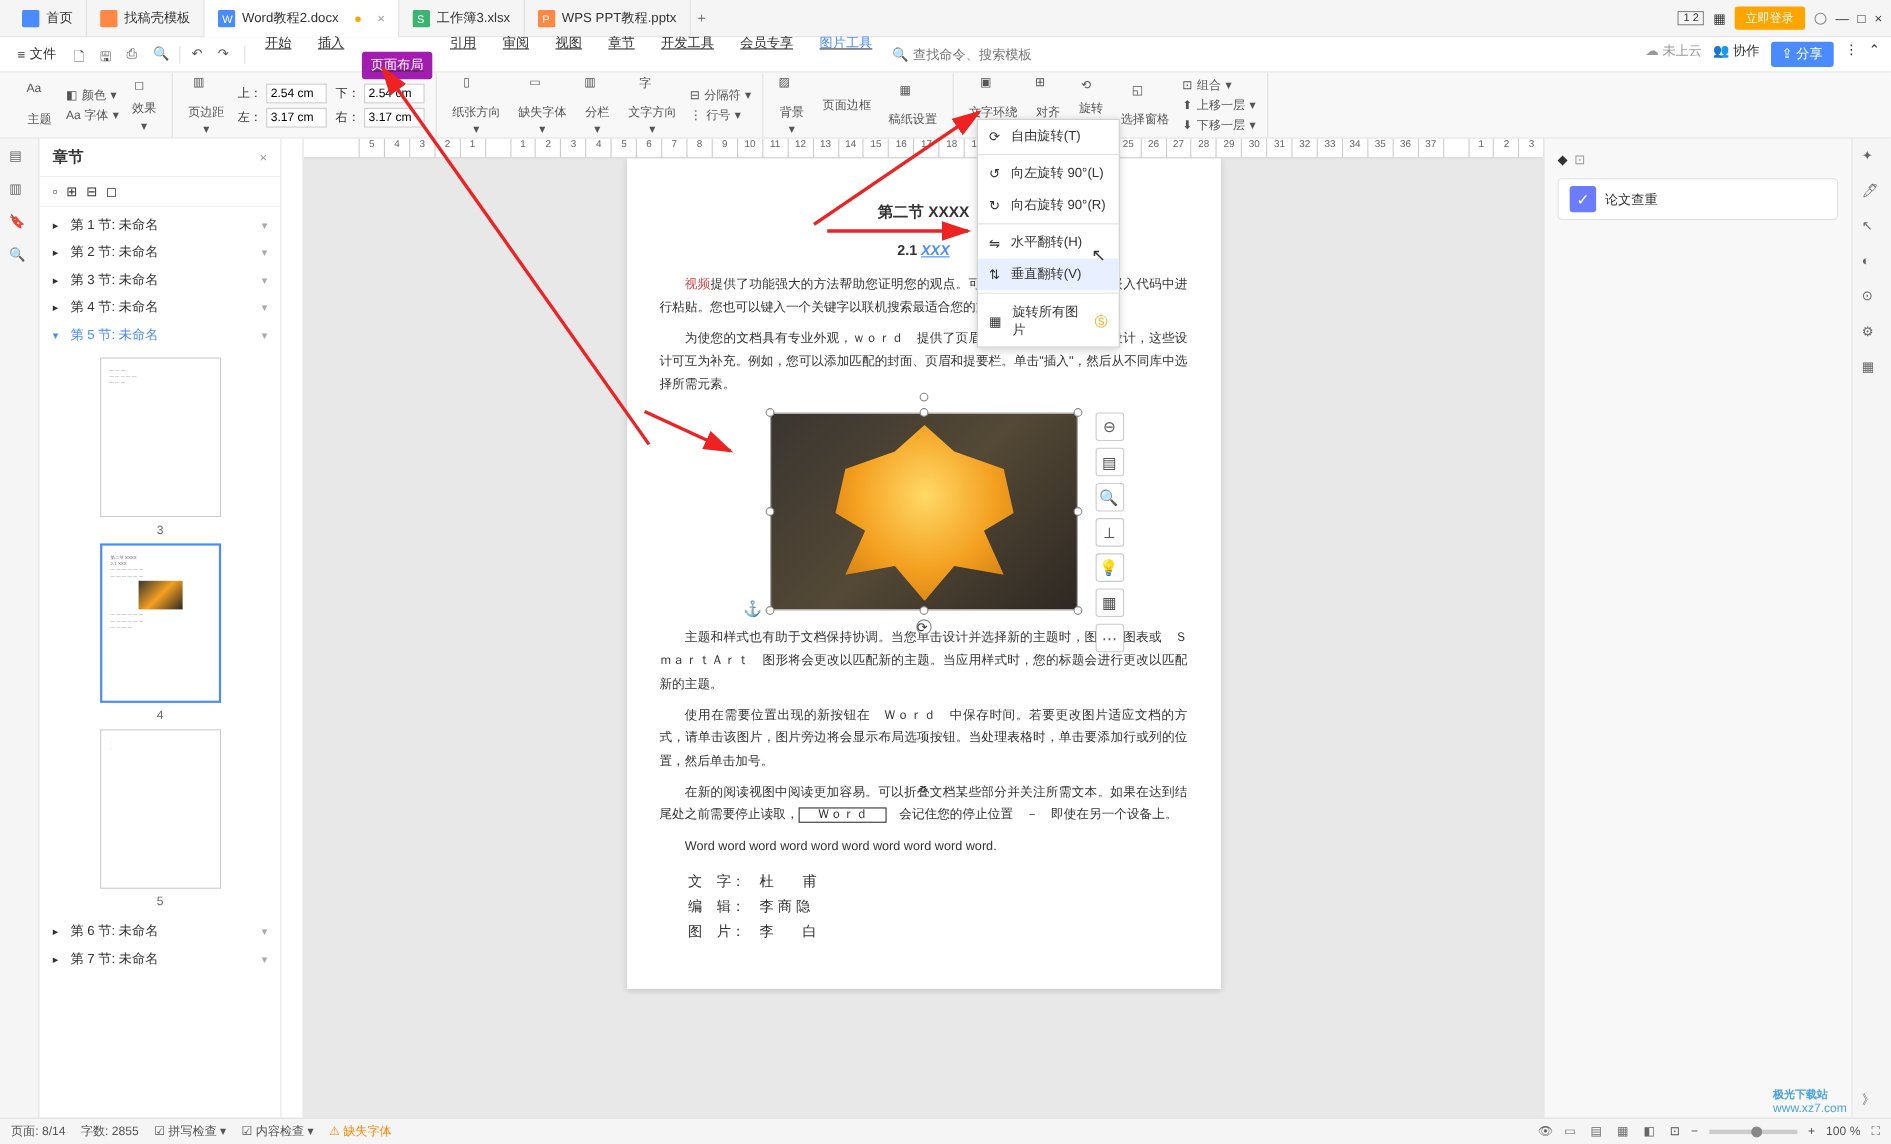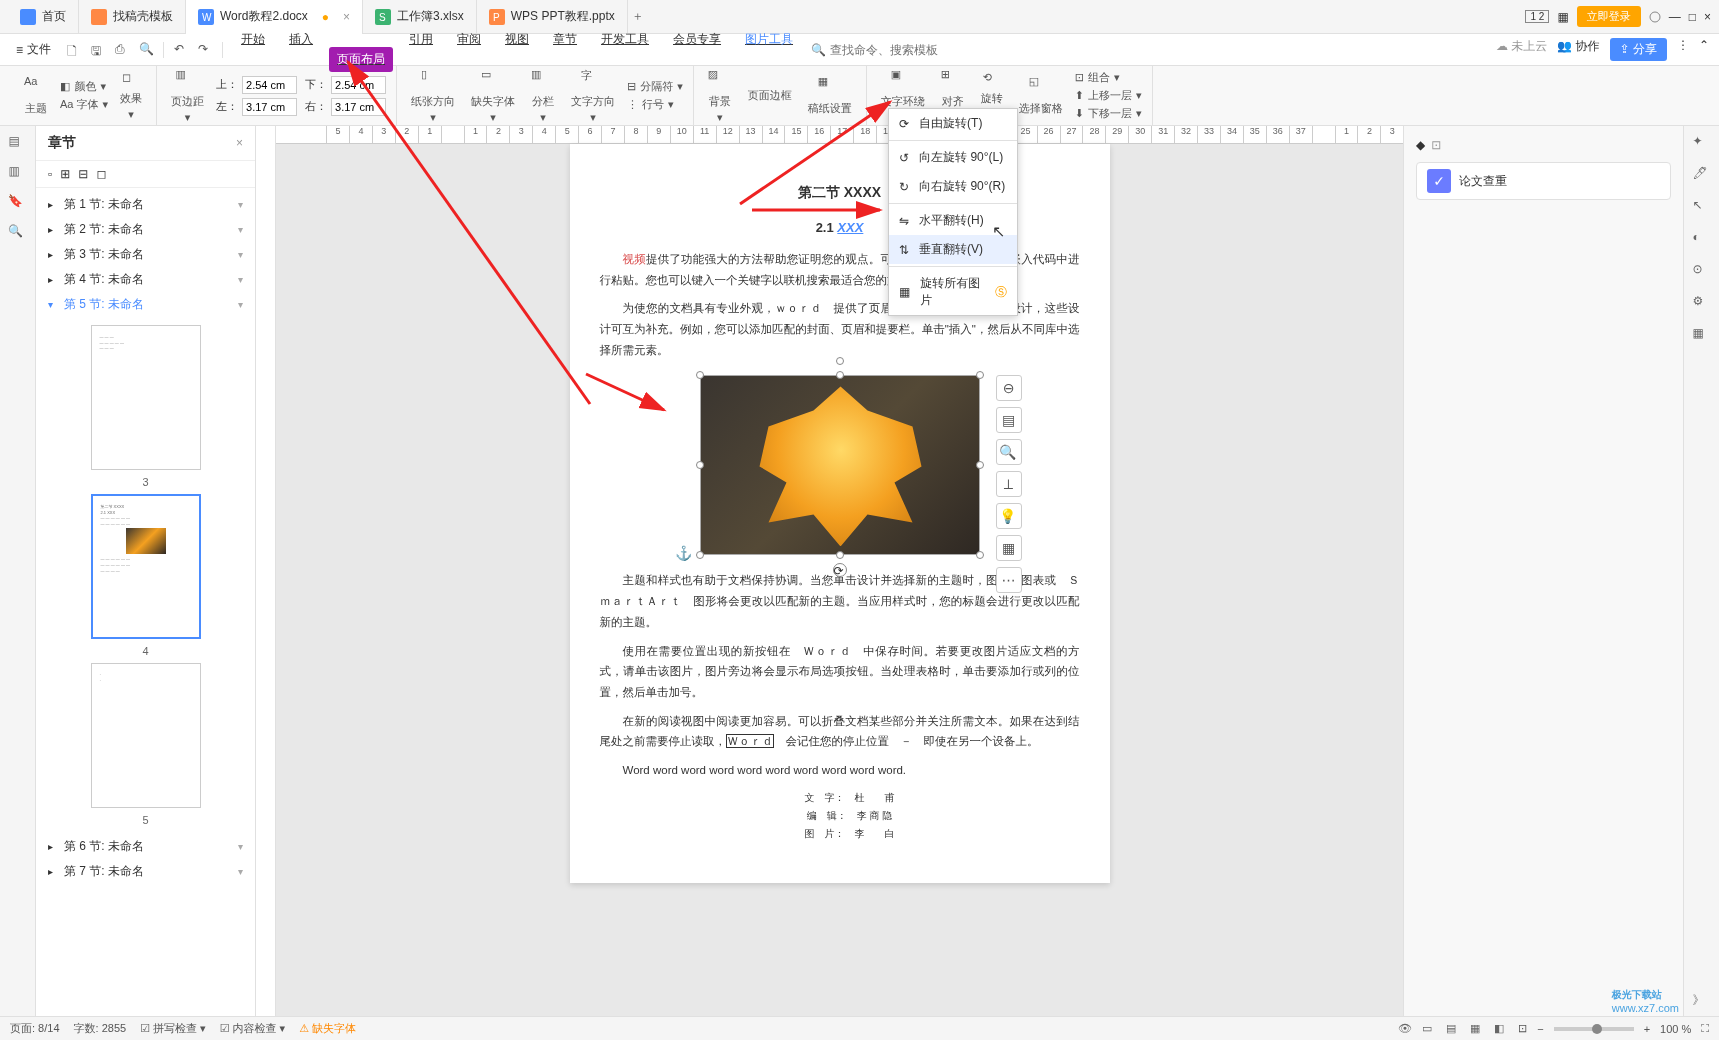--- a/index.html
+++ b/index.html
@@ -81,21 +81,21 @@
 .status-right{margin-left:auto;display:flex;align-items:center;gap:10px;}
 .status-icon{width:14px;height:14px;color:#666;}
 .arrow-red{position:absolute;pointer-events:none;z-index:50;}
 .cursor{position:absolute;left:992px;top:222px;font-size:16px;z-index:200;pointer-events:none;}
 .watermark{position:absolute;right:40px;bottom:26px;font-size:11px;color:#4aa3e0;z-index:300;}
 .watermark .wm1{font-size:10px;font-weight:bold;}
 .icon-w{fill:#4a8cff;}
 .icon-s{fill:#3cb371;}
 .icon-p{fill:#ff8844;}
 .icon-t{fill:#ff8844;}
-.doc-meta{font-size:10px;line-height:1.8;text-indent:2em;text-align:center;}
+.doc-meta{font-size:13px;line-height:1.8;text-indent:2em;}
 .thumb-content{font-size:4px;padding:8px;color:#666;line-height:1.4;}
 .thumb-mini-img{width:40px;height:26px;background:linear-gradient(135deg,#3a3530,#f4a020,#2e2823);margin:2px auto;}
 </style>
 </head>
 <body>
 
 <div class="tabbar">
   <div class="tab">
       <svg class="icon" viewBox="0 0 16 16">
         <rect width="16" height="16" fill="#4a8cff" rx="2"></rect>
@@ -437,21 +437,21 @@
           <div class="float-btn">▤</div>
           <div class="float-btn">🔍</div>
           <div class="float-btn">⟂</div>
           <div class="float-btn">💡</div>
           <div class="float-btn">▦</div>
           <div class="float-btn">⋯</div>
         </div>
       </div>
       <p class="doc-p">主题和样式也有助于文档保持协调。当您单击设计并选择新的主题时，图片、图表或　ＳｍａｒｔＡｒｔ　图形将会更改以匹配新的主题。当应用样式时，您的标题会进行更改以匹配新的主题。</p>
       <p class="doc-p">使用在需要位置出现的新按钮在　Ｗｏｒｄ　中保存时间。若要更改图片适应文档的方式，请单击该图片，图片旁边将会显示布局选项按钮。当处理表格时，单击要添加行或列的位置，然后单击加号。</p>
-      <p class="doc-p"><span>在新的阅读视图中阅读更加容易。可以折叠文档某些部分并关注所需文本。如果在达到结尾处之前需要停止读取，</span><span style="border:1px solid #333;padding:0 0;">Ｗｏｒｄ</span><span>　会记住您的停止位置　－　即使在另一个设备上。</span></p>
+      <p class="doc-p"><span>在新的阅读视图中阅读更加容易。可以折叠文档某些部分并关注所需文本。如果在达到结尾处之前需要停止读取，</span><span style="border:1px solid #333;padding:0 16px;">Ｗｏｒｄ</span><span>　会记住您的停止位置　－　即使在另一个设备上。</span></p>
       <p class="doc-p" style="text-indent:2em;">Word word word word word word word word word word.</p>
       <p class="doc-meta">文　字：　杜　　甫</p>
       <p class="doc-meta">编　辑：　李 商 隐</p>
       <p class="doc-meta">图　片：　李　　白</p>
     </div>
   </div>
 
   <div class="right-sidebar">
     <div style="display:flex;gap:6px;margin-bottom:10px;">
       <span>◆</span>

